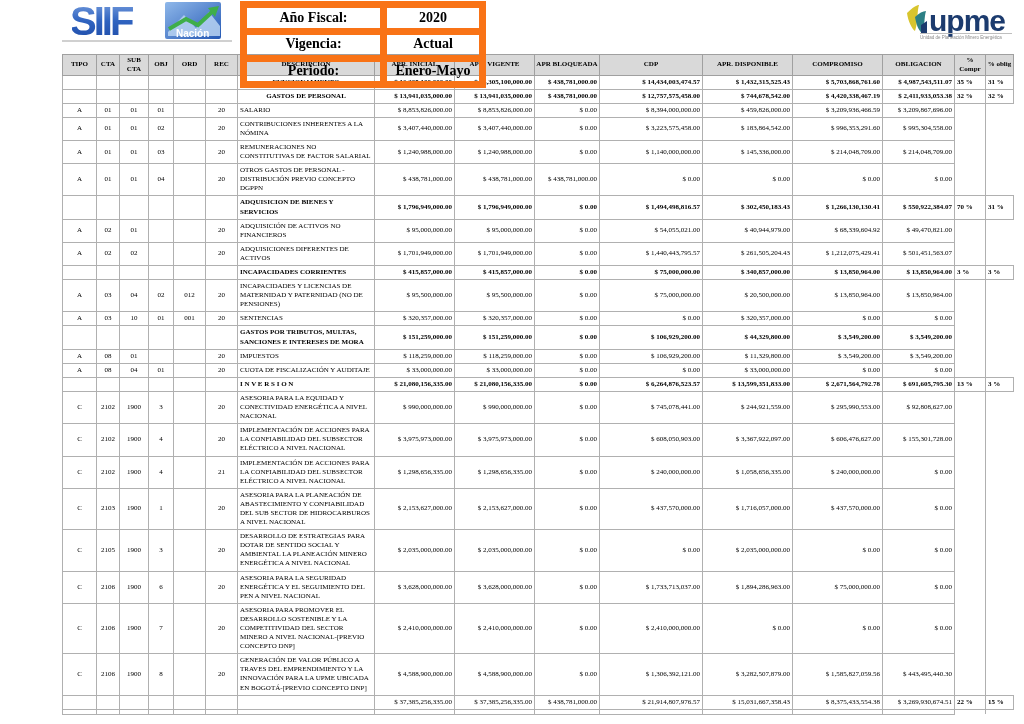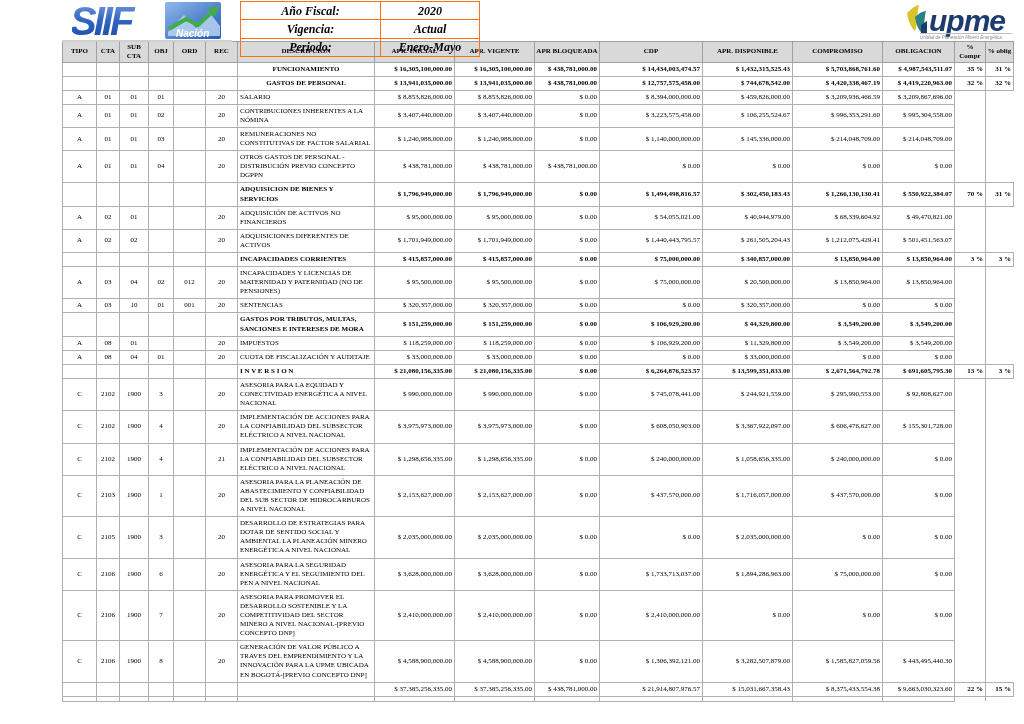--- a/index.html
+++ b/index.html
@@ -5,29 +5,29 @@
   * { box-sizing: border-box; }
   html,body { margin:0; padding:0; }
   body {
     width:1024px; height:724px; background:#ffffff; overflow:hidden;
     font-family:"Liberation Serif", serif; color:#000;
   }
   .page { position:relative; width:1024px; height:724px; }
   .content { position:absolute; left:62px; top:0; width:951px; }
 
   
-  .top-band { position:relative; height:41px; width:951px;font-style:italic; }
+  .top-band { position:relative; height:54px; width:951px; }
 
   .siif-logo { position:absolute; left:10px; top:2px; width:150px; height:38px; }
   .siif-underline{ position:absolute; left:0px; top:40px; width:170px; height:2px; background:#d0d0d0; }
 
   .fiscal-table { position:absolute; left:178px; top:1px; width:239px;
     border-collapse:collapse; table-layout:fixed; }
   .fiscal-table td {
-    border:1px solid #f97316; font-size:12px; font-weight:bold;
+    border:7px solid #f97316; font-size:14px; font-weight:bold;
     text-align:center; padding:1.5px 2px; line-height:1.2;
   }
   .fiscal-table .fi-label { width:140px; }
   .fiscal-table .fi-value { width:99px; }
 
   .upme-logo { position:absolute; left:843px; top:3px; width:105px; height:36px; }
   .upme-tagline { position:absolute; left:858px; top:33px; width:92px;
     font-family:"Liberation Sans", sans-serif; font-size:4.5px; color:#8a8a8a;
     border-top:1px solid #bfbfbf; padding-top:0.5px; white-space:nowrap; overflow:hidden; }
 
@@ -40,21 +40,21 @@
   }
   table.budget td {
     border:1px solid #b0b0b0; font-size:7px;
     padding:2px 2px; line-height:1.3; vertical-align:middle;
     overflow:hidden;
   }
   td.c-code  { text-align:center; }
   td.c-desc  { text-align:left; }
   td.c-desc.center { text-align:center; }
   td.c-money { text-align:right; white-space:nowrap; }
-  td.c-pct   { text-align:right; font-weight:bold; }
+  td.c-pct   { text-align:left; font-weight:bold; }
   td.c-pct.blank { border-top:none; border-right:none; border-bottom:none; background:transparent; }
   tr.bold-row td.c-desc, tr.bold-row td.c-money { font-weight:bold; }
 </style>
 </head>
 <body>
 
 <div class="page">
   <div class="content">
 
     <div class="top-band">
@@ -171,21 +171,21 @@
             <td class="c-code"></td>
             <td class="c-code"></td>
             <td class="c-code"></td>
             <td class="c-desc center">GASTOS DE PERSONAL</td>
             <td class="c-money">$ 13,941,035,000.00</td>
             <td class="c-money">$ 13,941,035,000.00</td>
             <td class="c-money">$ 438,781,000.00</td>
             <td class="c-money">$ 12,757,575,458.00</td>
             <td class="c-money">$ 744,678,542.00</td>
             <td class="c-money">$ 4,420,338,467.19</td>
-            <td class="c-money">$ 4,419,220,963.00</td>
+            <td class="c-money">$ 2,411,933,053.38</td>
             <td class="c-pct">32 %</td>
             <td class="c-pct">32 %</td>
           </tr>
           <tr>
             <td class="c-code">A</td>
             <td class="c-code">01</td>
             <td class="c-code">01</td>
             <td class="c-code">01</td>
             <td class="c-code"></td>
             <td class="c-code">20</td>
@@ -205,21 +205,21 @@
             <td class="c-code">01</td>
             <td class="c-code">01</td>
             <td class="c-code">02</td>
             <td class="c-code"></td>
             <td class="c-code">20</td>
             <td class="c-desc">CONTRIBUCIONES INHERENTES A LA NÓMINA</td>
             <td class="c-money">$ 3,407,440,000.00</td>
             <td class="c-money">$ 3,407,440,000.00</td>
             <td class="c-money">$ 0.00</td>
             <td class="c-money">$ 3,223,575,458.00</td>
-            <td class="c-money">$ 106,255,524.67</td>
+            <td class="c-money">$ 183,864,542.00</td>
             <td class="c-money">$ 996,353,291.60</td>
             <td class="c-money">$ 995,304,558.00</td>
             <td class="c-pct blank"></td>
             <td class="c-pct blank"></td>
           </tr>
           <tr>
             <td class="c-code">A</td>
             <td class="c-code">01</td>
             <td class="c-code">01</td>
             <td class="c-code">03</td>
@@ -585,21 +585,21 @@
             <td class="c-code"></td>
             <td class="c-code"></td>
             <td class="c-code"></td>
             <td class="c-desc"></td>
             <td class="c-money">$ 37,385,256,335.00</td>
             <td class="c-money">$ 37,385,256,335.00</td>
             <td class="c-money">$ 438,781,000.00</td>
             <td class="c-money">$ 21,914,807,976.57</td>
             <td class="c-money">$ 15,031,667,358.43</td>
             <td class="c-money">$ 8,375,433,554.38</td>
-            <td class="c-money">$ 9,663,030,323.60</td>
+            <td class="c-money">$ 3,269,930,674.51</td>
             <td class="c-pct">22 %</td>
             <td class="c-pct">15 %</td>
           </tr>
           <tr>
             <td class="c-code"></td>
             <td class="c-code"></td>
             <td class="c-code"></td>
             <td class="c-code"></td>
             <td class="c-code"></td>
             <td class="c-code"></td>

